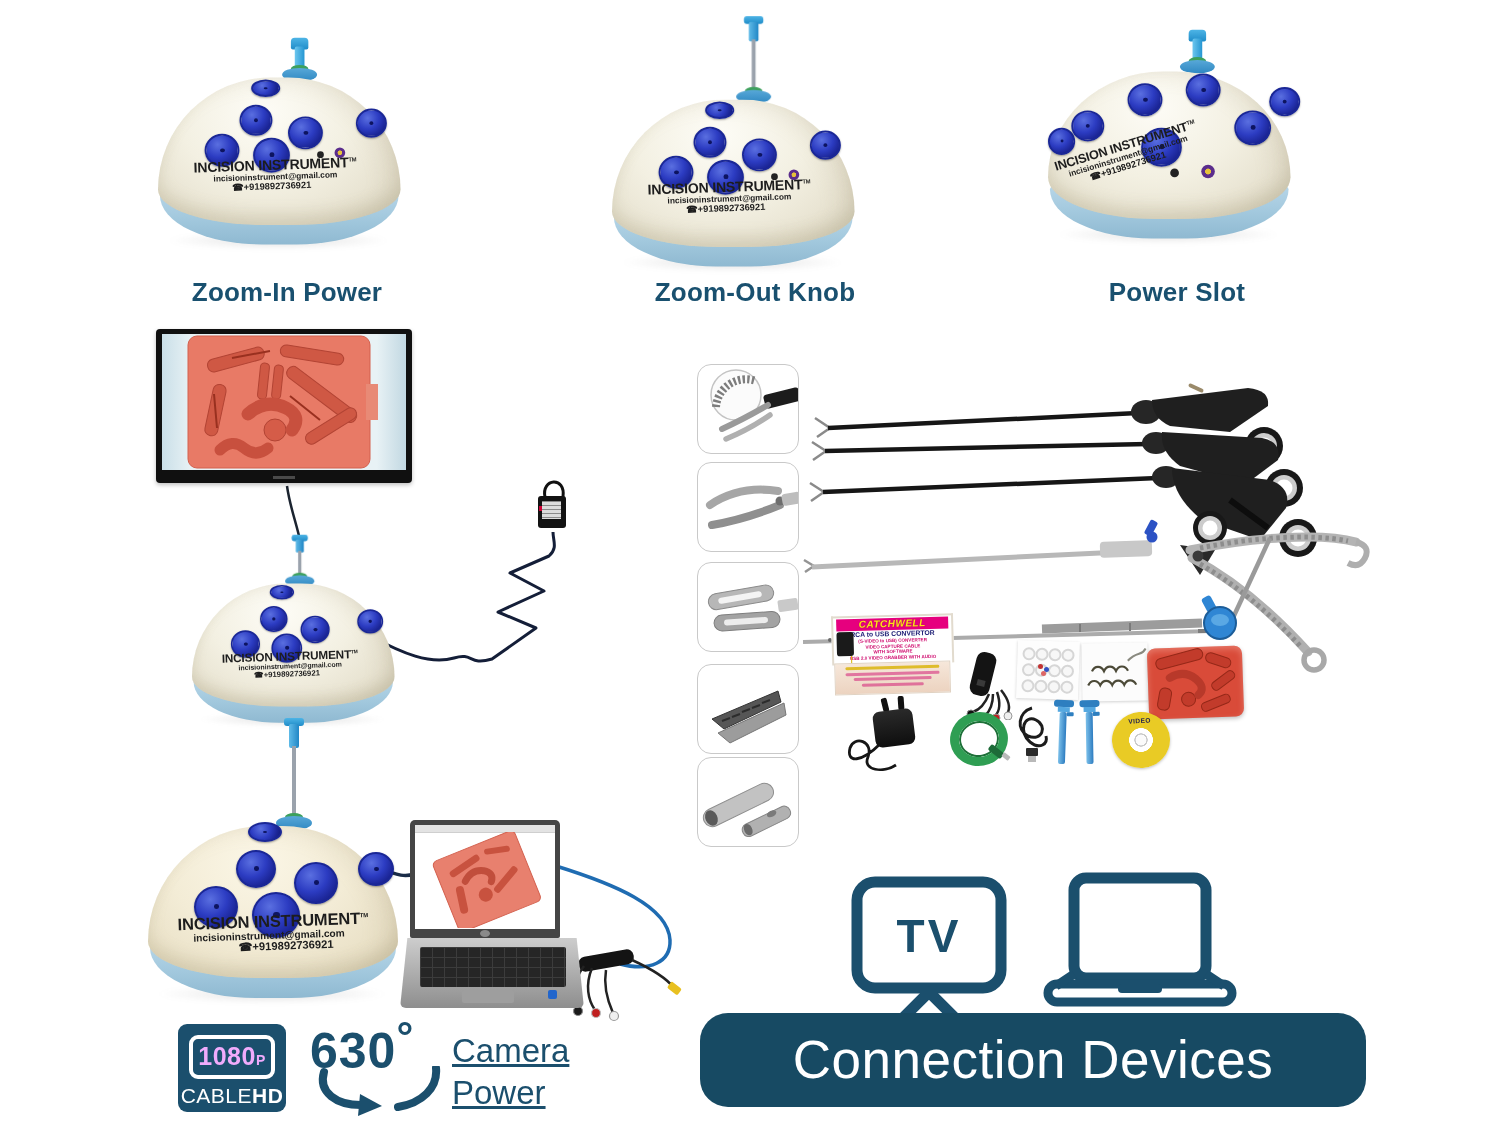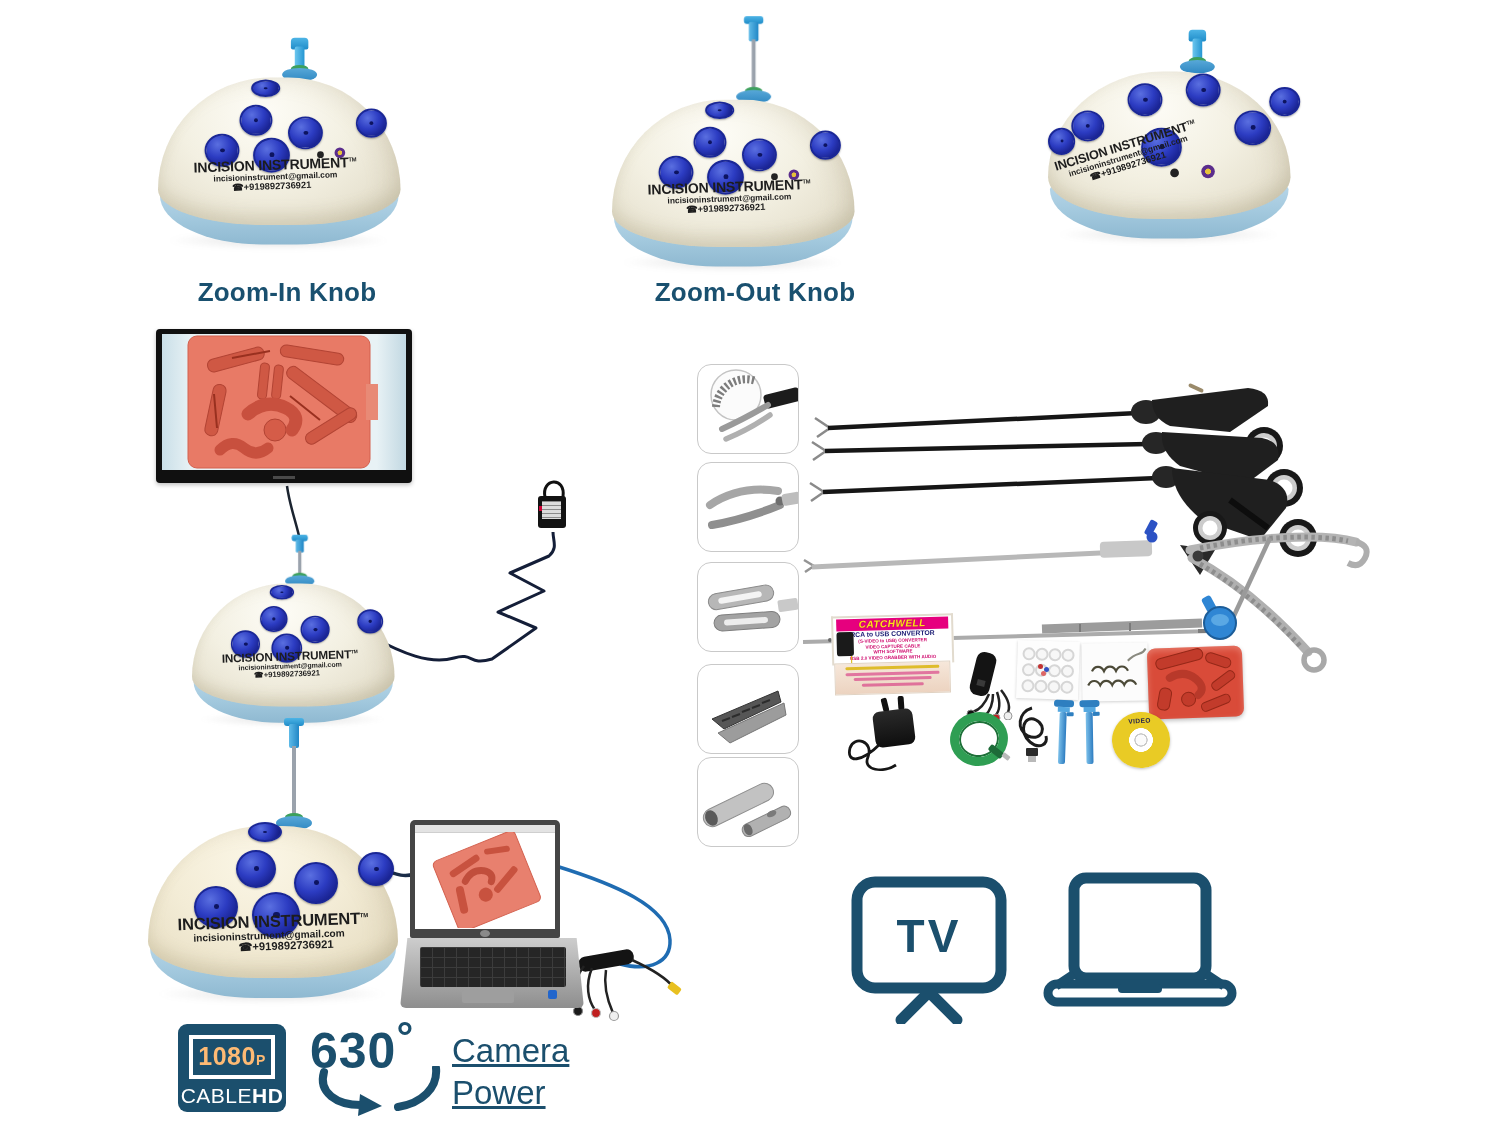--- a/index.html
+++ b/index.html
@@ -136,21 +136,21 @@
       background:linear-gradient(#cdcdcd,#8e8e8e);border-radius:3px 3px 6px 6px;
       clip-path:polygon(4% 0,96% 0,100% 100%,0 100%);}
   .kbd{position:absolute;left:20px;top:9px;width:146px;height:40px;background:#262626;border-radius:2px;
       background-image:repeating-linear-gradient(90deg,#3c3c3c 0 1px,transparent 1px 12px),
                        repeating-linear-gradient(#3c3c3c 0 1px,transparent 1px 10px);}
   .tpad{position:absolute;left:62px;top:52px;width:52px;height:13px;background:#9e9e9e;border-radius:2px;}
   .intel{position:absolute;left:148px;top:52px;width:9px;height:9px;background:#2266cc;border-radius:2px;}
 
   
   .hdbadge{position:absolute;left:178px;top:1024px;width:108px;height:88px;background:#1b4f6d;border-radius:9px;}
-  .hdbox{margin:11px 11px 5px;height:36px;border:4px solid #fff;border-radius:0;color:#fdba74;
+  .hdbox{margin:11px 11px 5px;height:36px;border:4px solid #fff;border-radius:9px;color:#f0abfc;
       text-align:center;font-weight:800;font-size:25px;line-height:35px;letter-spacing:.5px;}
   .hdp{font-size:14px;font-weight:800;}
   .hdline{color:#fff;text-align:center;font-size:21px;letter-spacing:.5px;}
   .hfull{font-weight:400;}
   .hhd{font-weight:800;}
 
   .r360wrap{position:absolute;left:310px;top:1014px;width:150px;height:105px;color:#1b4f6d;}
   .r360{font-size:50px;font-weight:800;letter-spacing:1px;}
   .rdeg{font-size:42px;font-weight:800;vertical-align:16px;}
   .camview{position:absolute;left:452px;top:1030px;color:#1b4f6d;font-size:33px;line-height:42px;font-weight:400;}
@@ -321,22 +321,23 @@
     <div class="port" style="left:46px;top:74px;width:40px;height:38px;"></div>
     <div class="port" style="left:104px;top:80px;width:44px;height:42px;"></div>
     <div class="port" style="left:210px;top:40px;width:32px;height:30px;"></div>
     <div class="dtext">
       <div class="dbrand"><span>INCISION INSTRUMENT</span><sup>TM</sup></div>
       <div class="demail">incisioninstrument@gmail.com</div>
       <div class="dphone">☎+919892736921</div>
     </div>
   </div>
 
-  <div class="caption" style="left:177px;top:277px;">Zoom-In Knob</div>
+  <div class="caption" style="left:177px;top:277px;">Zoom-In Power</div>
   <div class="caption" style="left:645px;top:277px;">Zoom-Out Knob</div>
+  <div class="caption" style="left:1067px;top:277px;">Power Slot</div>
 
   <div class="tv" style="z-index:2;">
     <div class="tv-screen">
       <svg width="244" height="136" viewBox="0 0 244 136">
         <rect x="26" y="2" width="182" height="132" rx="9" fill="#e87a66" stroke="#d3604e"></rect>
         <rect x="204" y="50" width="12" height="36" fill="#e88a76"></rect>
         <g fill="#cf5844" stroke="#b24434" stroke-width="1">
           <rect x="45" y="19" width="58" height="13" rx="6" transform="rotate(-15 74 26)"></rect>
           <rect x="118" y="15" width="64" height="12" rx="6" transform="rotate(9 150 21)"></rect>
           <rect x="97" y="29" width="9" height="36" rx="4" transform="rotate(6 101 47)"></rect>
@@ -639,14 +640,15 @@
   </svg>
 
   <svg class="abs" style="left:1040px;top:868px;z-index:2;" width="200" height="152" viewBox="0 0 200 152">
     <rect x="34" y="10" width="132" height="100" rx="12" fill="#fff" stroke="#1b4f6d" stroke-width="11"></rect>
     <rect x="8" y="116" width="184" height="18" rx="9" fill="#fff" stroke="#1b4f6d" stroke-width="9"></rect>
     <rect x="78" y="116" width="44" height="9" rx="4" fill="#1b4f6d"></rect>
     <line x1="34" y1="106" x2="16" y2="118" stroke="#1b4f6d" stroke-width="9"></line>
     <line x1="166" y1="106" x2="184" y2="118" stroke="#1b4f6d" stroke-width="9"></line>
   </svg>
 
+  <div class="banner" style="z-index:2;">Connection Devices</div>
 
 </div>
 
 </body></html>

